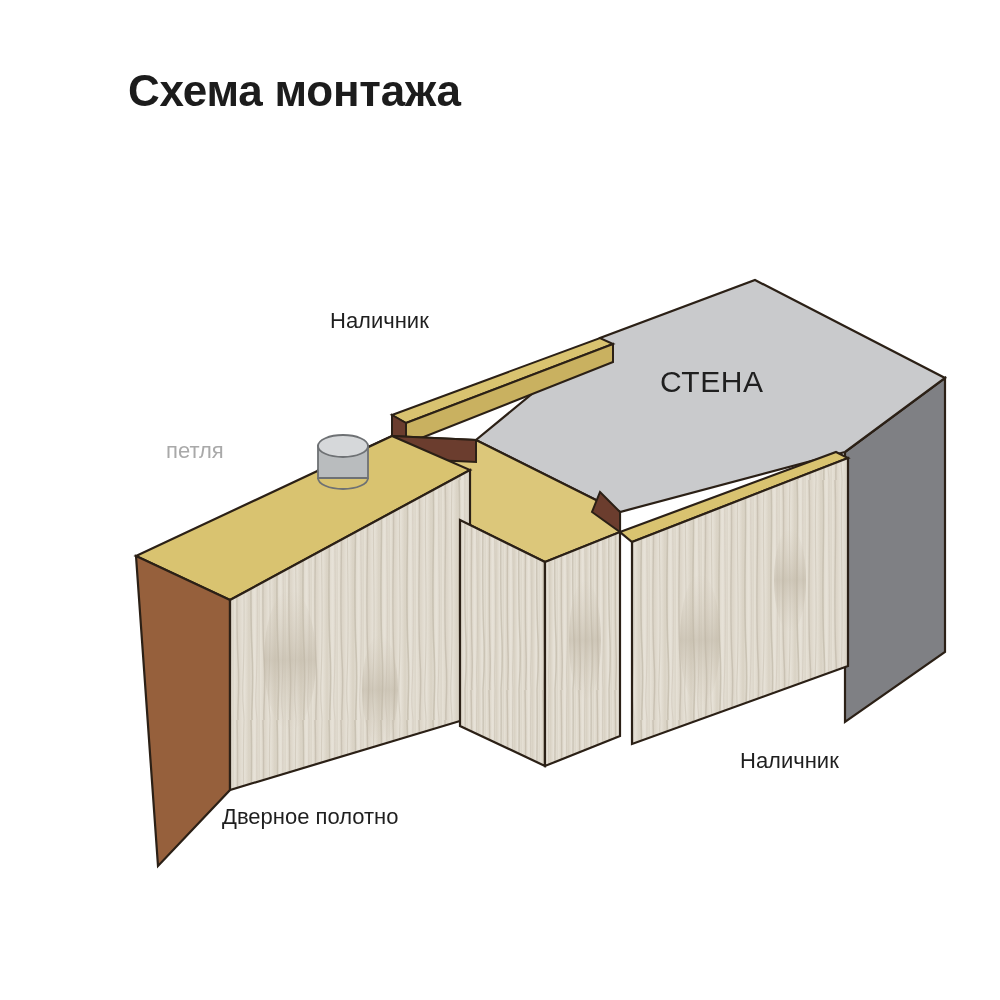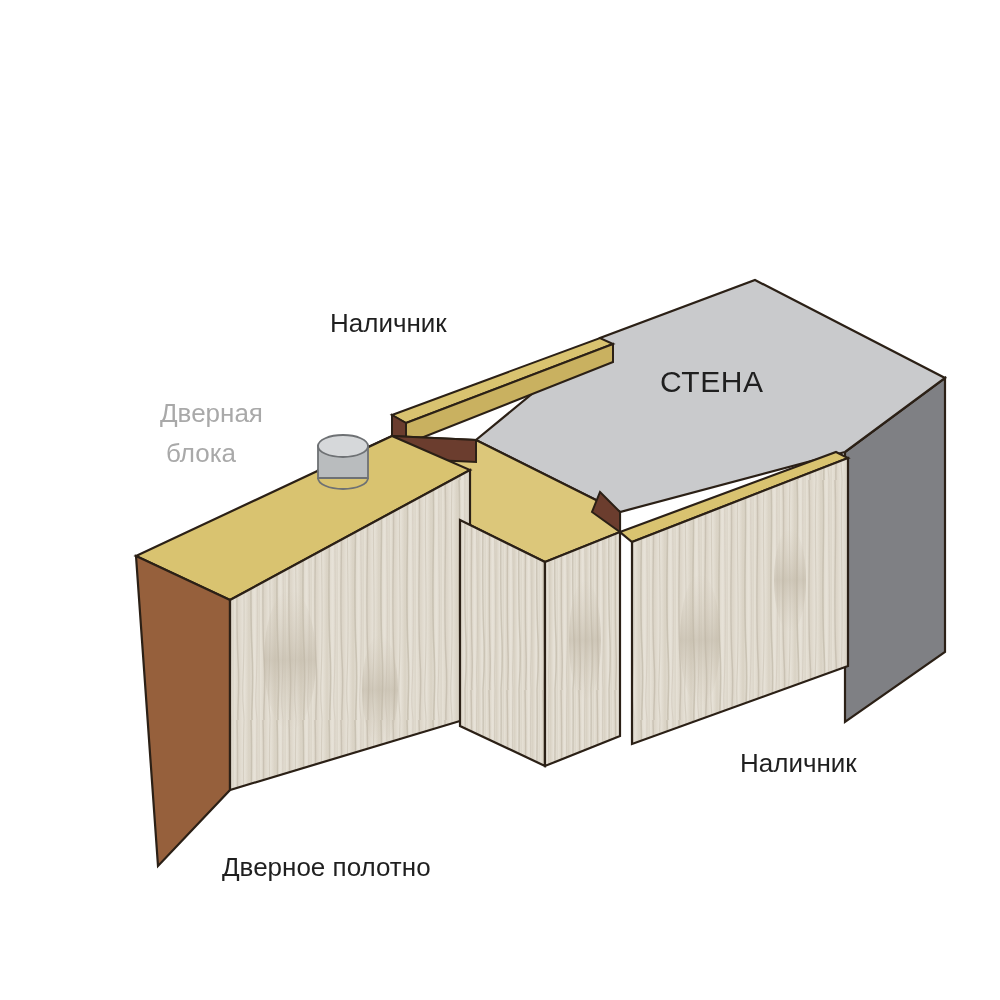--- a/index.html
+++ b/index.html
@@ -35,34 +35,35 @@
     white-space: nowrap;
   }
   svg.diagram {
     position: absolute;
     left: 0; top: 0;
     width: 1000px;
     height: 1000px;
   }
   .lbl {
     position: absolute;
-    font-size: 26px;
+    font-size: 22px;
     color: #1f1f1f;
     white-space: nowrap;
     line-height: 1.22;
   }
   .lbl.muted { color: #a9a9a9; }
   .lbl.wall-lbl { font-size: 30px; letter-spacing: 0.6px; }
 </style>
 </head>
 <body>
 
 <div id="stage">
 
   <div class="title-block">
+    <div class="title-line">Схема монтажа</div>
   </div>
 
   <svg class="diagram" viewBox="0 0 1000 1000">
     <defs>
       <linearGradient id="woodGrad" x1="0" y1="0" x2="1" y2="0">
         <stop offset="0%" stop-color="#e6e1d6"></stop>
         <stop offset="18%" stop-color="#dcd5c8"></stop>
         <stop offset="38%" stop-color="#e8e3d9"></stop>
         <stop offset="58%" stop-color="#d9d2c4"></stop>
         <stop offset="78%" stop-color="#e7e2d8"></stop>
@@ -151,23 +152,22 @@
     <g>
       <polygon points="318,446 368,446 368,478 318,478" fill="#b9bcbe" stroke="#6e7174" stroke-width="1.8"></polygon>
       <ellipse cx="343" cy="446" rx="25" ry="11" fill="#d6d8da" stroke="#6e7174" stroke-width="1.8"></ellipse>
       <path d="M318 478 A25 11 0 0 0 368 478" fill="none" stroke="#6e7174" stroke-width="1.8"></path>
     </g>
 
   </svg>
 
   <div class="lbl" style="left:330px; top:308px;">Наличник</div>
 
-  <div class="lbl muted" style="left:160px; top:398px;">Дверная</div>
-  <div class="lbl muted" style="left:166px; top:438px;">блока</div>
+  <div class="lbl muted" style="left:166px; top:438px;">петля</div>
 
   <div class="lbl wall-lbl" style="left:660px; top:364px;">СТЕНА</div>
 
   <div class="lbl" style="left:740px; top:748px;">Наличник</div>
 
 
-  <div class="lbl" style="left:222px; top:852px;">Дверное полотно</div>
+  <div class="lbl" style="left:222px; top:804px;">Дверное полотно</div>
 
 </div>
 
 </body></html>

